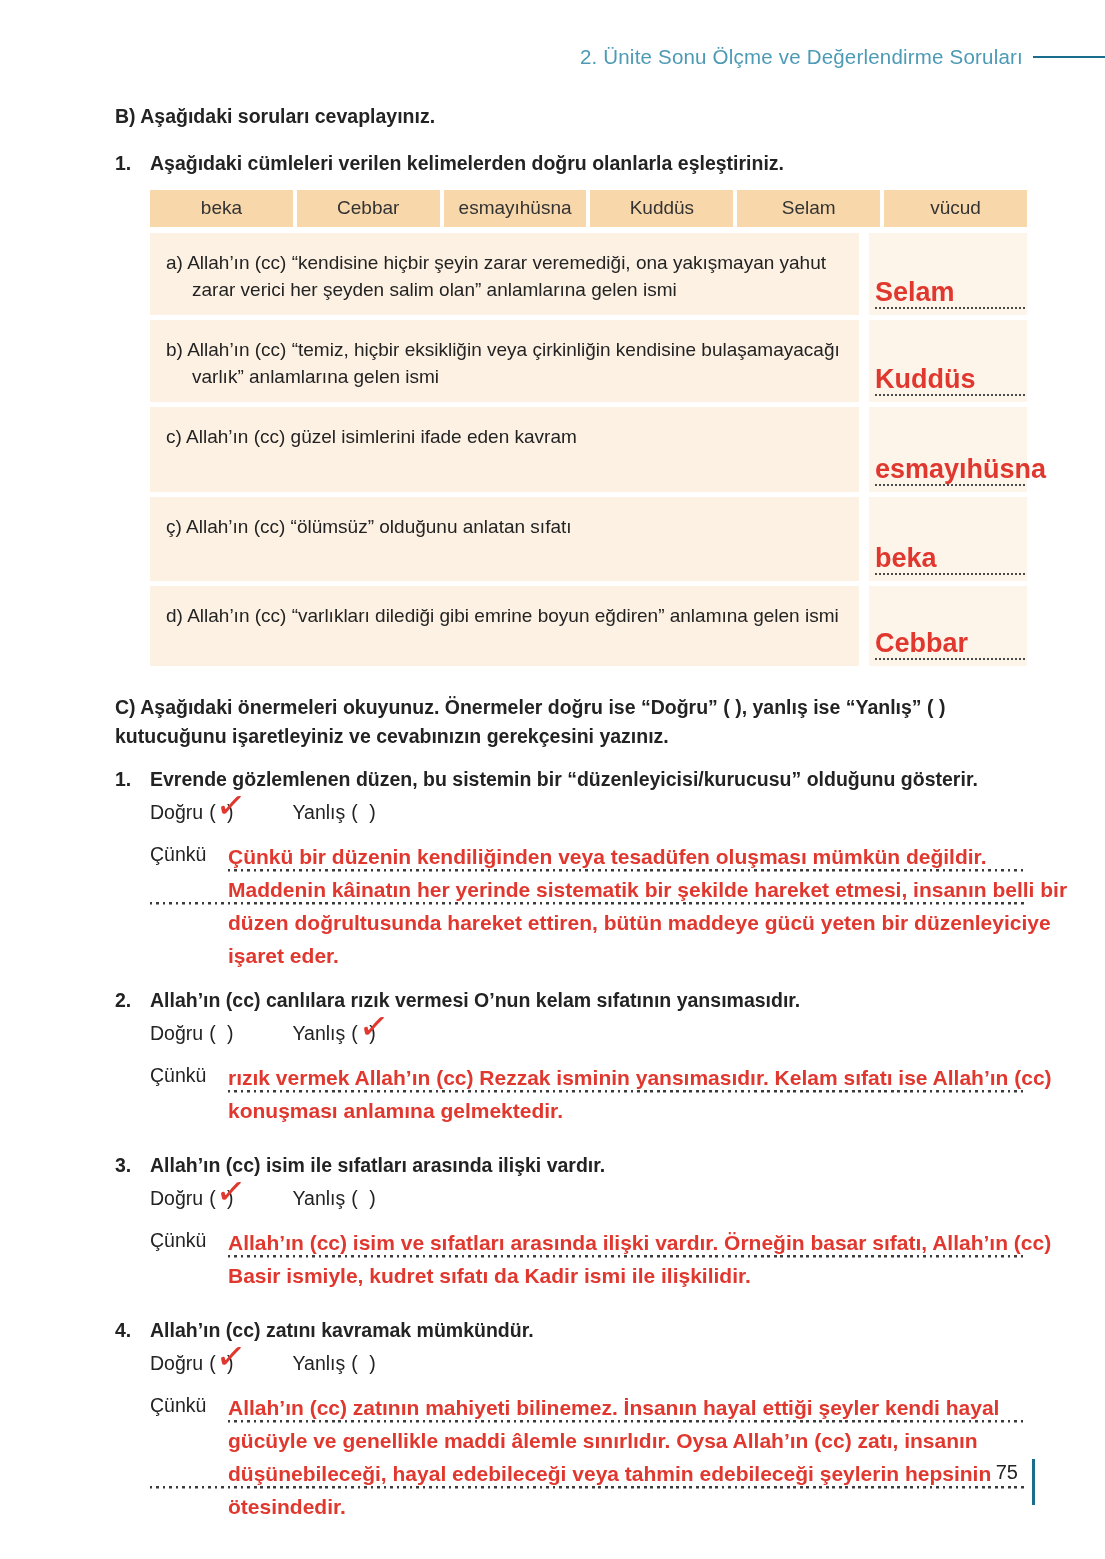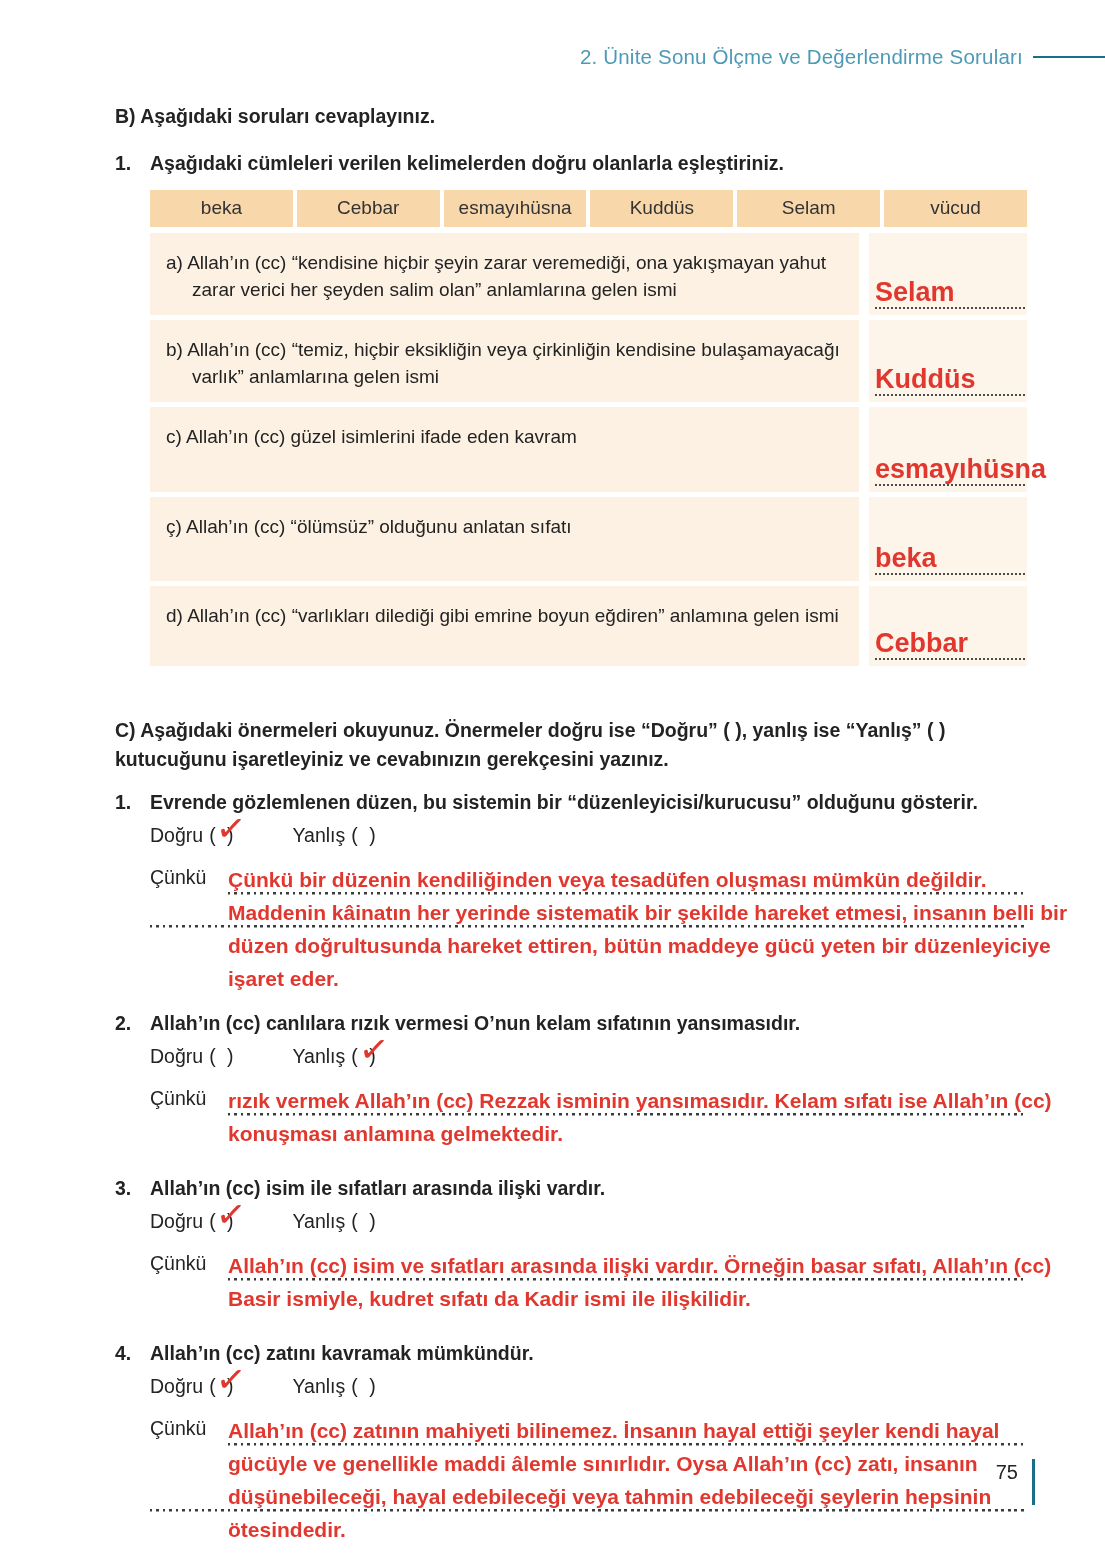--- a/index.html
+++ b/index.html
@@ -95,21 +95,21 @@
   .answer-text {
     color: #e0372e;
     font-weight: bold;
     font-size: 27px;
     line-height: 1.05;
     white-space: nowrap;
   }
 
   
   .c-heading {
-    margin-top: 50px;
+    margin-top: 27px;
     font-weight: bold;
     font-size: 19.5px;
     line-height: 29px;
   }
 
   .question { margin-top: 15px; }
   .q-title {
     display: flex;
     font-weight: bold;
     font-size: 19.5px;

